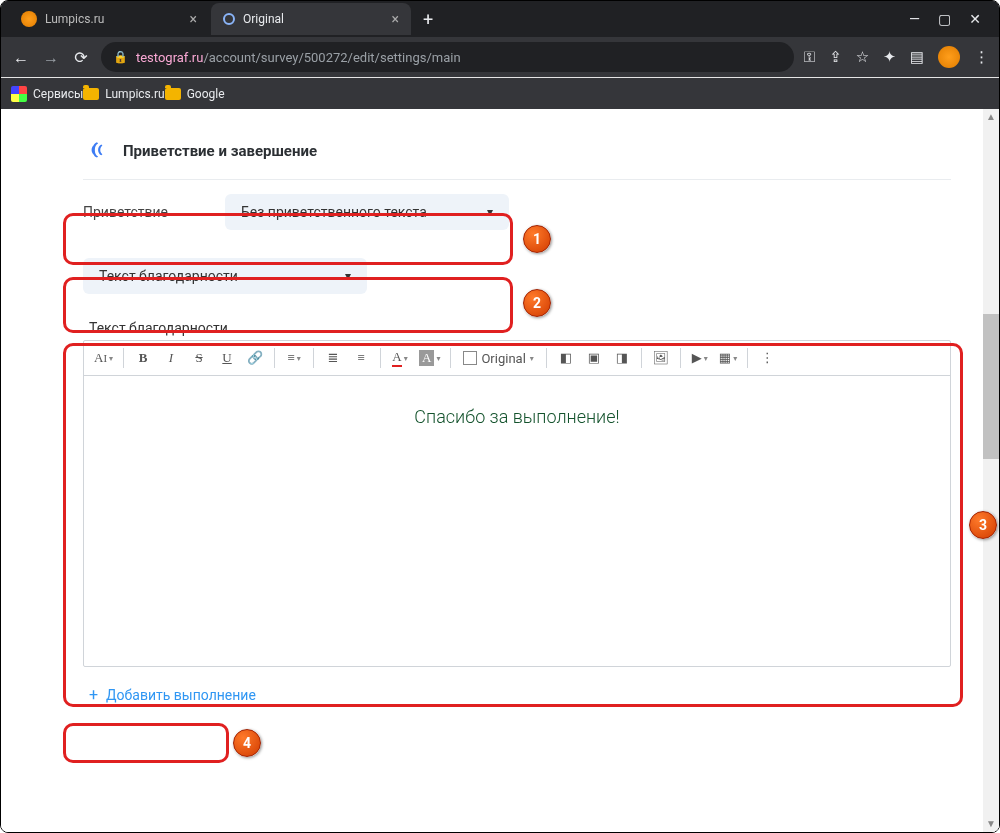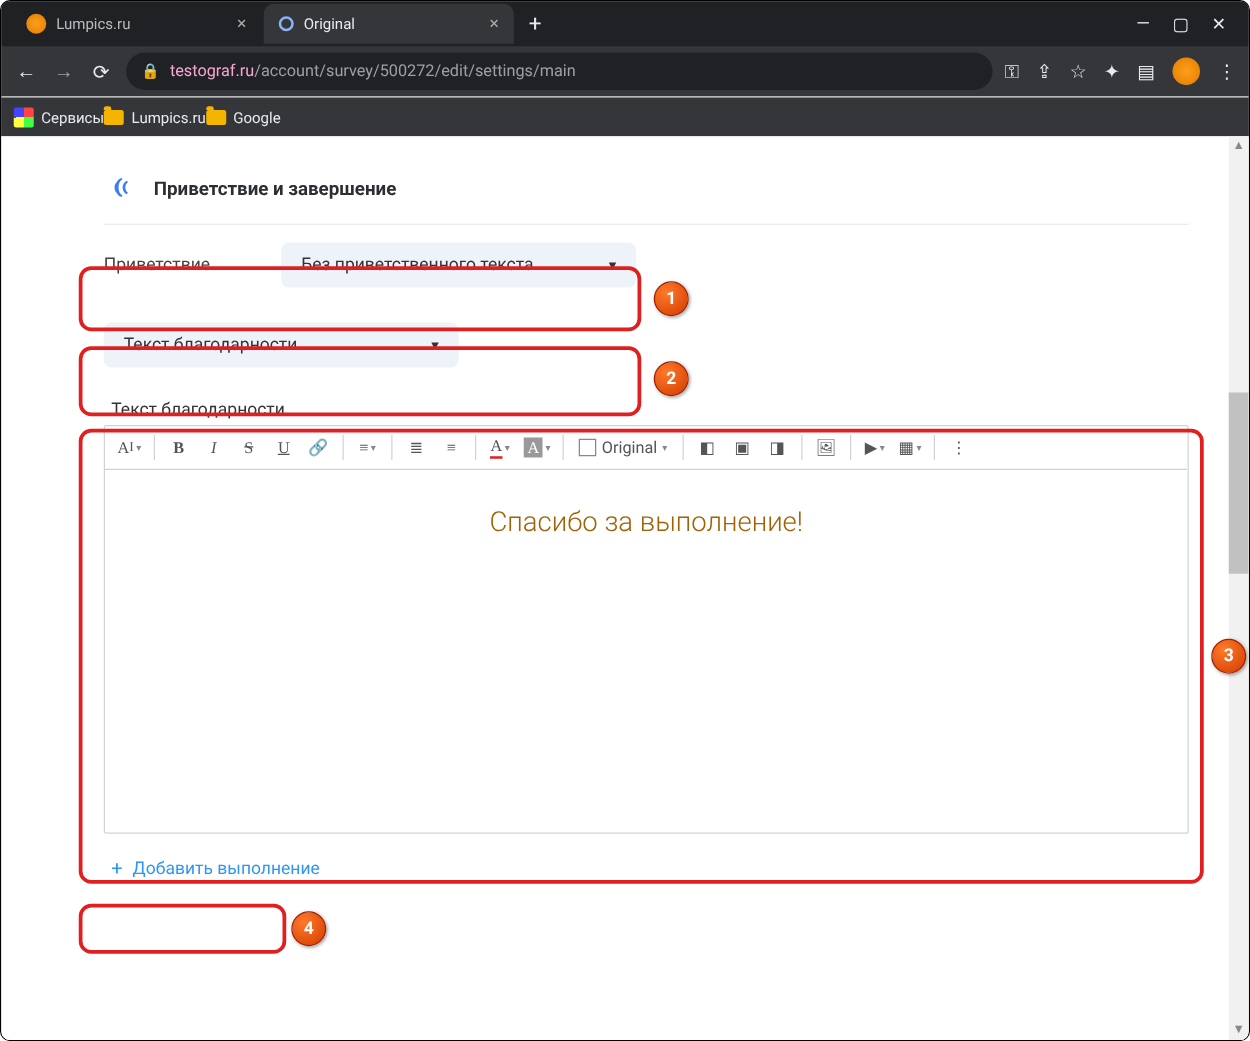--- a/index.html
+++ b/index.html
@@ -54,21 +54,21 @@
 
 .editor-wrap { margin-top: 6px; }
 .editor-label { font-size: 14px; color: #333; padding: 6px 6px 4px; }
 .editor { border: 1px solid #d0d4d9; border-radius: 2px; }
 .toolbar { display: flex; align-items: center; border-bottom: 1px solid #d0d4d9; padding: 4px 6px; gap: 2px; flex-wrap: nowrap; font-size: 13px; color: #555; }
 .tbtn { min-width: 26px; height: 26px; display: flex; align-items: center; justify-content: center; border-radius: 3px; cursor: pointer; padding: 0 4px; font-family: Georgia, serif; }
 .tbtn.dd::after { content: "▾"; font-size: 8px; margin-left: 2px; color: #888; }
 .sep { width: 1px; height: 20px; background: #d0d4d9; margin: 0 4px; }
 .orig { display: flex; align-items: center; gap: 4px; padding: 0 6px; cursor: pointer; }
 .orig-box { width: 14px; height: 14px; border: 1px solid #888; }
-.editor-body { min-height: 290px; padding: 30px 20px; text-align: center; font-size: 22px; color: #a16207; font-weight: 300; }
+.editor-body { min-height: 290px; padding: 30px 20px; text-align: center; font-size: 18px; color: #14532d; font-weight: 300; }
 
 .addpromo { display: flex; align-items: center; gap: 8px; color: #2f96f3; font-size: 14px; cursor: pointer; padding: 18px 6px 12px; }
 .addpromo .plus { font-size: 16px; font-weight: 400; }
 
 
 .anno { position: absolute; border: 3px solid #e02020; border-radius: 10px; pointer-events: none; z-index: 50; }
 .badge { position: absolute; width: 28px; height: 28px; border-radius: 50%; background: radial-gradient(circle at 35% 30%, #ff7a2a, #d13b00); color: #fff; font-weight: 700; font-size: 14px; display: flex; align-items: center; justify-content: center; border: 1px solid #a02000; z-index: 60; box-shadow: 1px 1px 3px rgba(0,0,0,.4); pointer-events: none; }
 </style>
 </head>
 <body>

